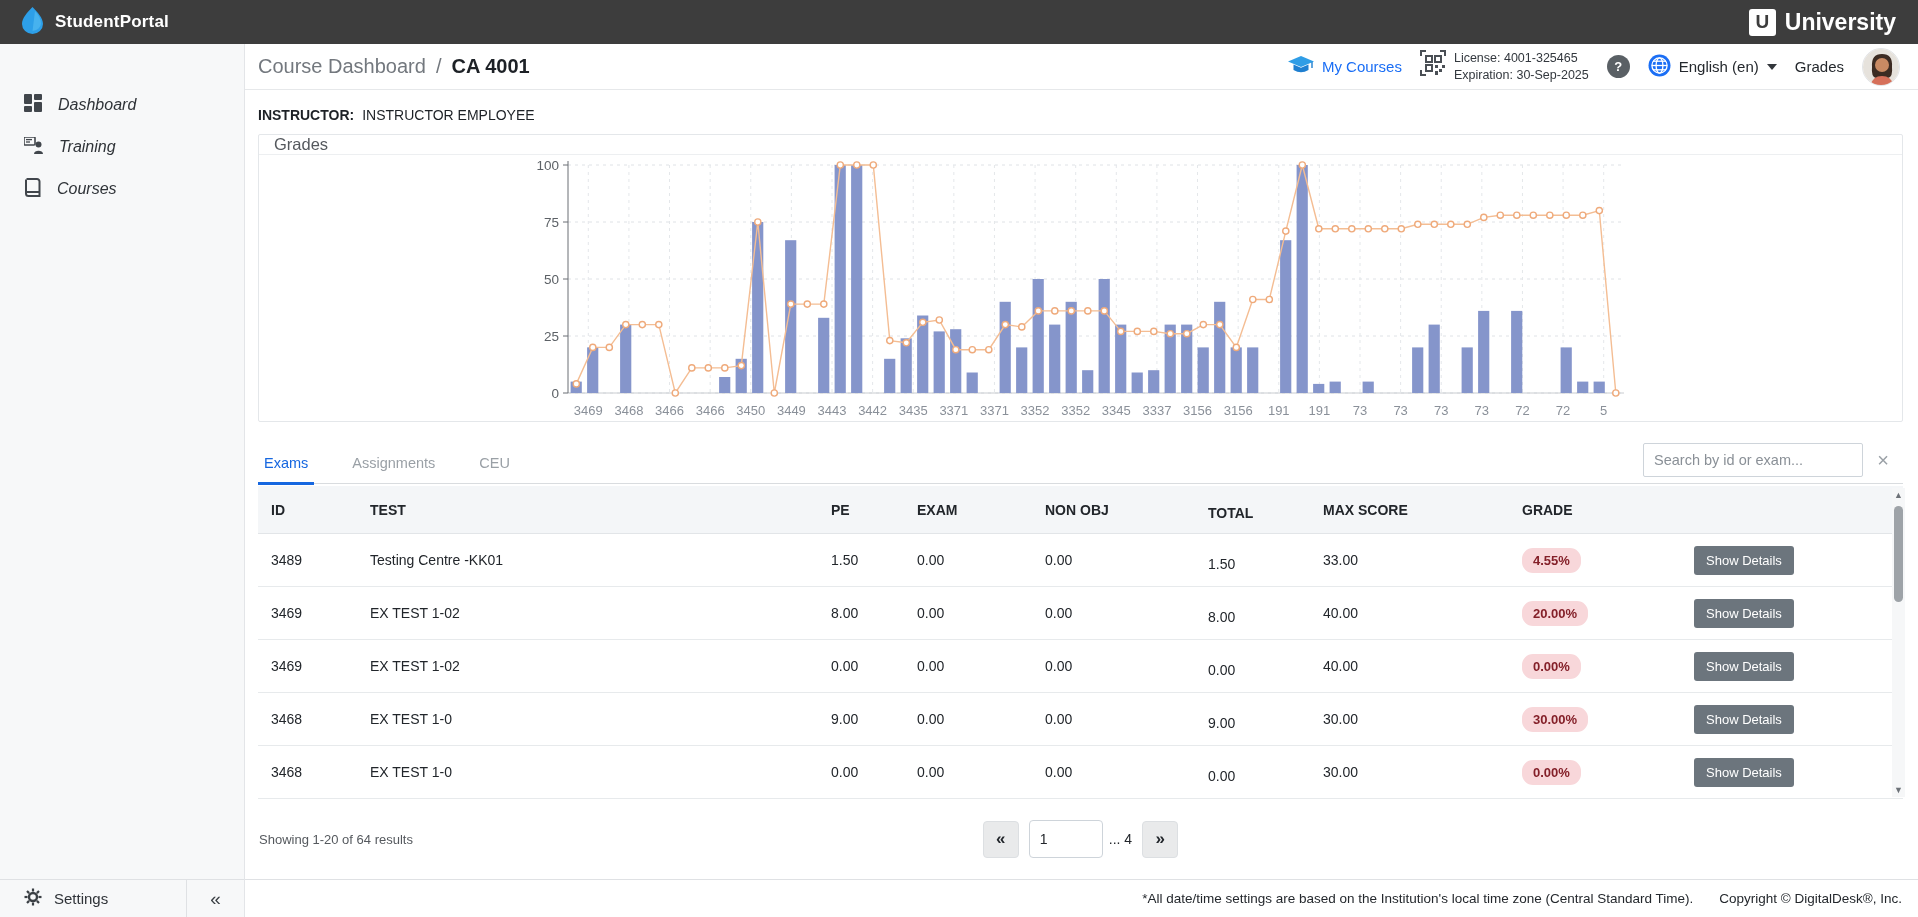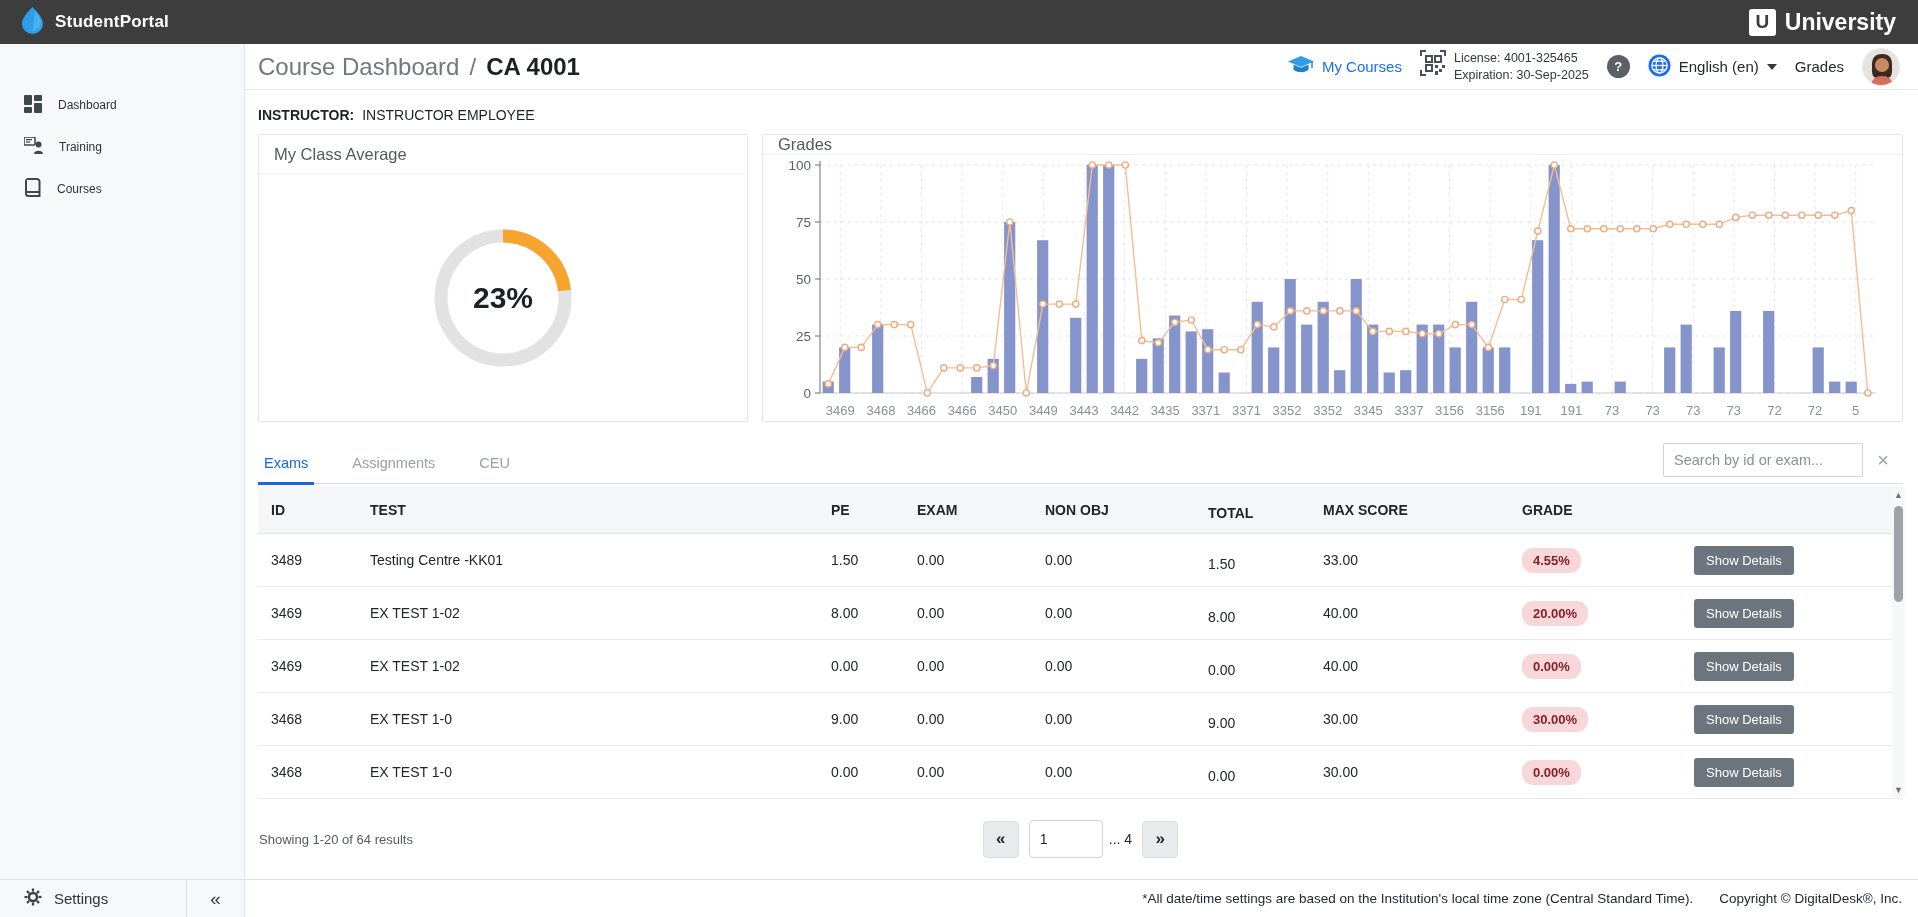--- a/index.html
+++ b/index.html
@@ -10,30 +10,30 @@
   .topbar { position:absolute; left:0; top:0; right:0; height:44px; background:#3d3d3d; display:flex; align-items:center; padding:0 22px; }
   .brand { display:flex; align-items:center; gap:12px; }
   .brand-title { color:#fff; font-size:17px; font-weight:bold; letter-spacing:.2px; }
   .univ { margin-left:auto; display:flex; align-items:center; gap:9px; }
   .univ-box { width:27px; height:27px; background:#fff; border-radius:3px; display:flex; align-items:center; justify-content:center; font-size:19px; font-weight:bold; color:#3d3d3d; }
   .univ-name { color:#fff; font-size:23px; font-weight:bold; }
 
   
   .sidebar { position:absolute; left:0; top:44px; bottom:0; width:245px; background:#f7f8f9; border-right:1px solid #e3e5e8; }
   .nav { padding-top:40px; }
-  .nav-item { display:flex; align-items:center; gap:16px; height:42px; padding-left:24px; cursor:pointer; color:#2f3338; font-size:12px; }
+  .nav-item { display:flex; align-items:center; gap:16px; height:42px; padding-left:24px; cursor:pointer; color:#2f3338; font-size:16px;font-style:italic; }
   .nav-item svg { flex:0 0 auto; }
   .sidebar-footer { position:absolute; left:0; right:0; bottom:0; height:38px; border-top:1px solid #dfe1e4; display:flex; }
   .settings-cell { flex:1; display:flex; align-items:center; gap:12px; padding-left:24px; font-size:15px; color:#2f3338; border-right:1px solid #dfe1e4; }
   .collapse-cell { width:57px; display:flex; align-items:center; justify-content:center; font-size:19px; color:#3a3f44; cursor:pointer; }
 
   
   .main { position:absolute; left:245px; top:44px; right:0; bottom:38px; background:#fff; }
   .page-header { height:46px; border-bottom:1px solid #e6e8ea; display:flex; align-items:center; padding:0 18px 0 13px; }
-  .breadcrumb { display:flex; align-items:baseline; gap:10px; font-size:24px; }
+  .breadcrumb { display:flex; align-items:baseline; gap:10px; font-size:20px; }
   .bc-parent { color:#73787e; cursor:pointer; }
   .bc-sep { color:#73787e; }
   .bc-current { color:#1d2126; font-weight:bold; }
   .header-right { margin-left:auto; display:flex; align-items:center; gap:18px; }
   .my-courses { display:flex; align-items:center; gap:8px; color:#1a6ef5; font-size:15px; cursor:pointer; }
   .license { display:flex; gap:8px; }
   .license-lines { font-size:12.5px; color:#33383e; line-height:1.3; }
   .help-circle { width:23px; height:23px; border-radius:50%; background:#5a6065; color:#fff; font-size:13px; font-weight:bold; display:flex; align-items:center; justify-content:center; cursor:pointer; }
   .lang { display:flex; align-items:center; gap:8px; font-size:15px; color:#24282d; cursor:pointer; }
   .caret { width:0; height:0; border-left:5px solid transparent; border-right:5px solid transparent; border-top:6px solid #33373c; }
@@ -53,21 +53,21 @@
   .card-body { flex:1; display:flex; align-items:center; justify-content:center; position:relative; }
   .donut-wrap { position:relative; width:190px; height:190px; }
   .donut-label { position:absolute; inset:0; display:flex; align-items:center; justify-content:center; font-size:30px; font-weight:bold; color:#1d2126; }
 
   
   .tabs-row { margin-top:24px; height:38px; border-bottom:1px solid #d9dcdf; display:flex; align-items:flex-end; position:relative; }
   .tab { font-size:14.5px; padding:0 6px 12px 6px; margin-right:32px; color:#9aa0a6; cursor:pointer; position:relative; }
   .tab.active { color:#1667e0; }
   .tab.active::after { content:""; position:absolute; left:0; right:0; bottom:-2px; height:3px; background:#1667e0; }
   .tabs-row .search-zone { position:absolute; right:0; bottom:6px; display:flex; align-items:center; }
-  .search-input { width:200px; height:34px; border:1px solid #ced4da; border-radius:2px; padding:0 10px; font-size:14.5px; color:#33383e; font-family:"Liberation Sans",sans-serif; }
+  .search-input { width:220px; height:34px; border:1px solid #ced4da; border-radius:2px; padding:0 10px; font-size:14.5px; color:#33383e; font-family:"Liberation Sans",sans-serif; }
   .search-input::placeholder { color:#8a9097; }
   .clear-btn { width:40px; height:34px; background:none; border:none; font-size:20px; color:#9aa0a6; cursor:pointer; }
 
   
   .table-wrap { position:relative; margin-top:2px; }
   .thead { display:flex; height:48px; background:#f4f6f8; border-bottom:1px solid #e2e5e8; align-items:center; font-weight:bold; font-size:14px; color:#22262b; }
   .trow { display:flex; height:53px; border-bottom:1px solid #e7eaec; align-items:center; font-size:14px; color:#22262b; }
   .cell { padding-left:13px; white-space:nowrap; overflow:hidden; }
   .col-id{width:99px;} .col-exam{width:461px;} .col-pe{width:86px;} .col-bonus{width:128px;}
   .col-nonobj{width:163px;} .col-total{width:115px;margin-top:7px;} .col-max{width:199px;} .col-grade{width:172px;} .col-action{flex:1;}
@@ -229,32 +229,20 @@
     </div>
 
     <div class="content">
 
       <div class="instructor-line">
         <span class="instructor-label">INSTRUCTOR:</span>
         <span>INSTRUCTOR EMPLOYEE</span>
       </div>
 
       <div class="cards">
-        <div class="card card-avg">
-          <div class="card-head">My Class Average</div>
-          <div class="card-body">
-            <div class="donut-wrap">
-              <svg id="donut-svg" width="190" height="190" viewBox="0 0 190 190">
-                  <circle cx="95" cy="95" r="62" fill="none" stroke="#e2e2e2" stroke-width="13"></circle>
-                  <circle cx="95" cy="95" r="62" fill="none" stroke="#f6a62f" stroke-width="13" stroke-dasharray="89.6 389.6" transform="rotate(-90 95 95)"></circle>
-                </svg>
-              <div class="donut-label">23%</div>
-            </div>
-          </div>
-        </div>
         <div class="card card-grades">
           <div class="card-head">Grades</div>
           <div class="card-body">
             <svg id="grades-svg" width="1118" height="268" viewBox="0 0 1118 268">
                 <line x1="46" y1="238" x2="1102" y2="238" stroke="#dfe2e6" stroke-dasharray="3 4"></line>
                 <line x1="46" y1="181" x2="1102" y2="181" stroke="#dfe2e6" stroke-dasharray="3 4"></line>
                 <line x1="46" y1="124" x2="1102" y2="124" stroke="#dfe2e6" stroke-dasharray="3 4"></line>
                 <line x1="46" y1="67" x2="1102" y2="67" stroke="#dfe2e6" stroke-dasharray="3 4"></line>
                 <line x1="46" y1="10" x2="1102" y2="10" stroke="#dfe2e6" stroke-dasharray="3 4"></line>
                 <line x1="66.3076923076923" y1="10" x2="66.3076923076923" y2="238" stroke="#e4e7ea" stroke-dasharray="3 4"></line>

